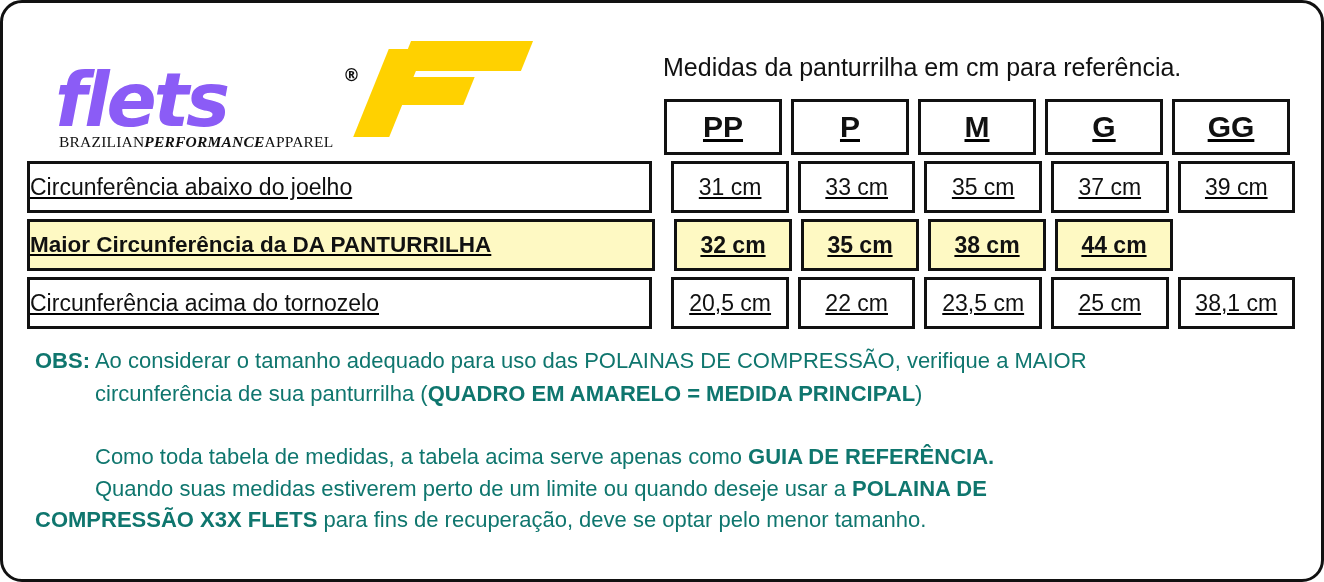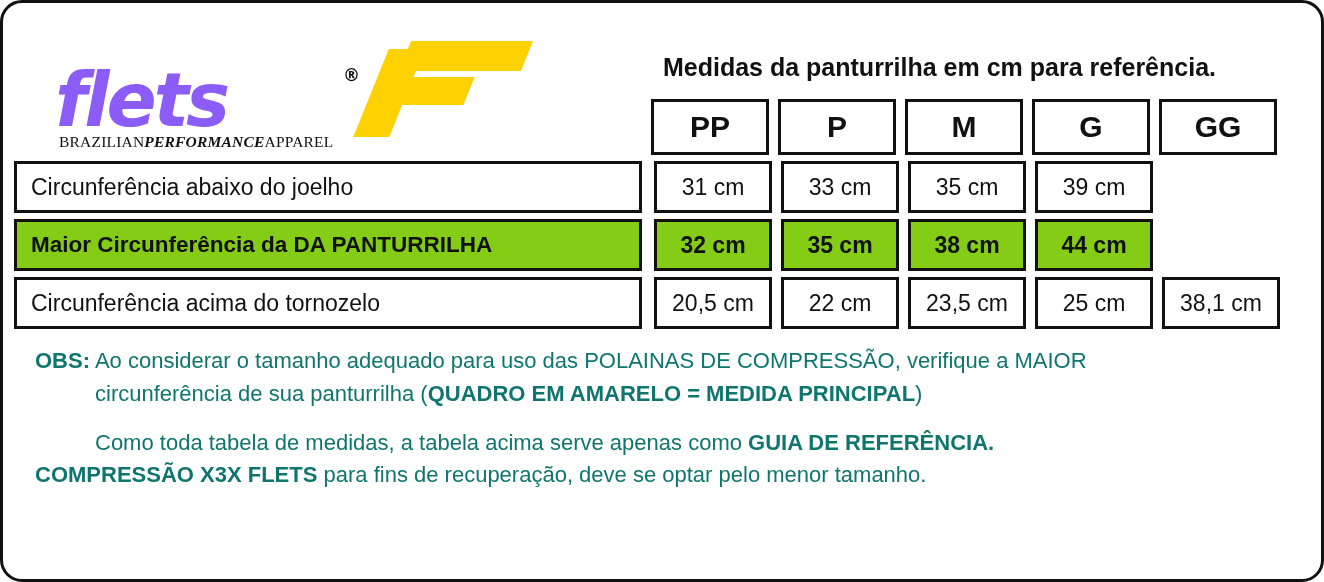--- a/index.html
+++ b/index.html
@@ -89,50 +89,50 @@
   }
   .logo-tagline .light { font-weight: normal; }
   .logo-tagline .bold  { font-weight: bold; font-style: italic; }
 
   
   .heading {
     position: absolute;
     left: 660px;
     top: 50px;
     font-size: 25px;
-    font-weight: bold;
+    font-weight: normal;
     color: #111111;
     white-space: nowrap;
   }
 
   
   .table {
     position: absolute;
-    left: 11px;
+    left: 24px;
     top: 96px;
     width: 1268px;
+    text-decoration: underline;
   }
   .trow {
     display: flex;
     align-items: stretch;
     margin-bottom: 6px;
   }
   .cell {
     border: 3px solid #111111;
     box-sizing: border-box;
     display: flex;
     align-items: center;
     height: 52px;
     font-size: 23px;
     color: #111111;
   }
   .label-cell {
     width: 628px;
-    margin-right: 12px;
-    padding-left: 14px;
+    margin-right: 19px;
     justify-content: flex-start;
   }
   .label-spacer {
     width: 628px;
     margin-right: 9px;
     border: none;
   }
   .size-cell {
     width: 118px;
     margin-right: 9px;
@@ -141,21 +141,21 @@
   .size-cell:last-child { margin-right: 0; }
   .header-cell {
     height: 56px;
     font-size: 30px;
     font-weight: bold;
   }
   .value-cell {
     font-size: 23px;
   }
   .highlight .cell {
-    background: #84cc16;
+    background: #fef9c3;
     font-weight: bold;
   }
   .highlight .label-cell {
     font-size: 22.5px;
   }
 
   
   .notes {
     position: absolute;
     left: 32px;
@@ -163,21 +163,21 @@
     width: 1260px;
     color: #0f766e;
   }
   .note-line {
     font-size: 22px;
     line-height: 1.42;
     white-space: nowrap;
   }
   .note-obs { margin-bottom: 2px; }
   .note-indent { padding-left: 60px; }
-  .note-gap { margin-top: 18px; }
+  .note-gap { margin-top: 32px; }
   .b { font-weight: bold; }
 </style>
 </head>
 <body>
 
 <div class="card">
 
   <div class="logo-block">
     <div class="logo-word">flets</div>
     <div class="logo-reg">®</div>
@@ -202,20 +202,21 @@
       <div class="cell size-cell header-cell">M</div>
       <div class="cell size-cell header-cell">G</div>
       <div class="cell size-cell header-cell">GG</div>
     </div>
 
     <div class="trow">
       <div class="cell label-cell">Circunferência abaixo do joelho</div>
       <div class="cell size-cell value-cell">31 cm</div>
       <div class="cell size-cell value-cell">33 cm</div>
       <div class="cell size-cell value-cell">35 cm</div>
+      <div class="cell size-cell value-cell">37 cm</div>
       <div class="cell size-cell value-cell">39 cm</div>
     </div>
 
     <div class="trow highlight">
       <div class="cell label-cell">Maior Circunferência da DA PANTURRILHA</div>
       <div class="cell size-cell value-cell">32 cm</div>
       <div class="cell size-cell value-cell">35 cm</div>
       <div class="cell size-cell value-cell">38 cm</div>
       <div class="cell size-cell value-cell">44 cm</div>
     </div>
@@ -234,18 +235,21 @@
   <div class="notes">
     <div class="note-line note-obs">
       <span class="b">OBS:</span><span> Ao considerar o tamanho adequado para uso das POLAINAS DE COMPRESSÃO, verifique a MAIOR</span>
     </div>
     <div class="note-line note-indent">
       <span>circunferência de sua panturrilha (</span><span class="b">QUADRO EM AMARELO = MEDIDA PRINCIPAL</span><span>)</span>
     </div>
     <div class="note-line note-indent note-gap">
       <span>Como toda tabela de medidas, a tabela acima serve apenas como </span><span class="b">GUIA DE REFERÊNCIA.</span>
     </div>
+    <div class="note-line note-indent">
+      <span>Quando suas medidas estiverem perto de um limite ou quando deseje usar a </span><span class="b">POLAINA DE</span>
+    </div>
     <div class="note-line">
       <span class="b">COMPRESSÃO X3X FLETS</span><span> para fins de recuperação, deve se optar pelo menor tamanho.</span>
     </div>
   </div>
 
 </div>
 
 </body></html>

